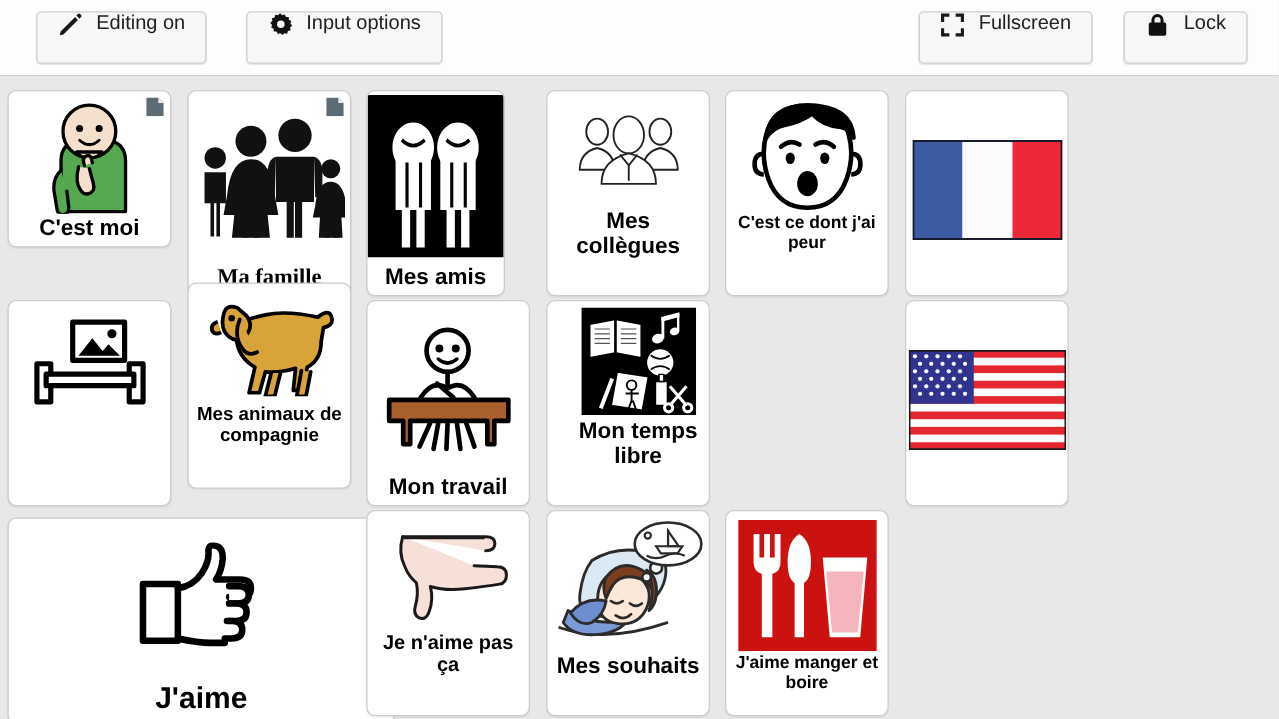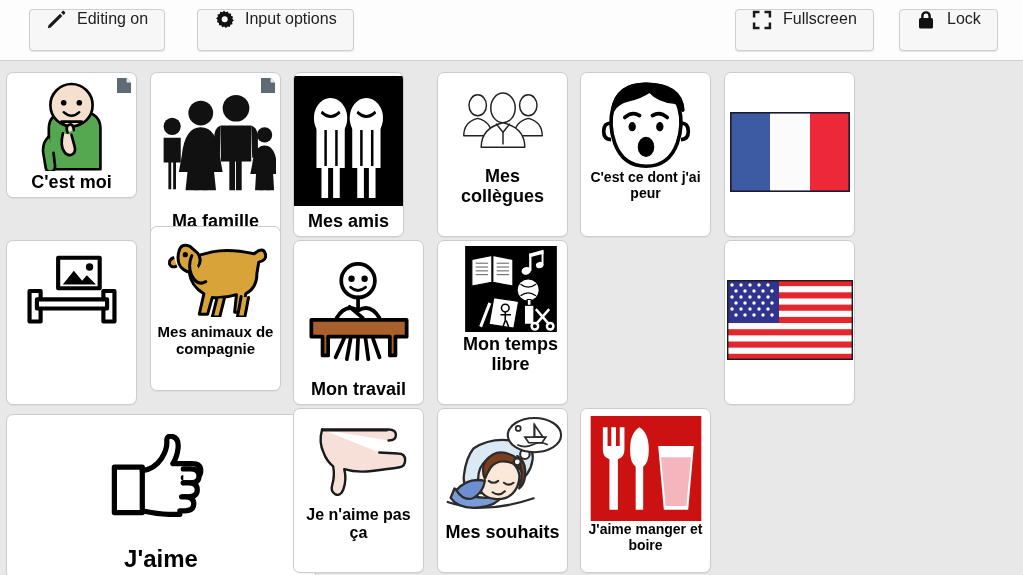--- a/index.html
+++ b/index.html
@@ -159,21 +159,21 @@
           <path d="M50 71 q-3-8 2-10 q5-2 6 7" fill="#f5e0cd"></path>
         </g>
         <circle cx="45" cy="33" r="3.6" fill="#000"></circle>
         <circle cx="65" cy="33" r="3.6" fill="#000"></circle>
         <path d="M45 45 q10 9 20 0" stroke="#000" stroke-width="3" fill="none" stroke-linecap="round"></path>
       </svg>
     </div>
     <div class="cap s18">C'est moi</div>
   </div>
 
-  <div class="cell" style="left:150px; top:10px; width:131px; height:165px;">
+  <div class="cell" style="left:150px; top:10px; width:131px; height:165px;font-family:Liberation Serif, serif;">
     <svg class="badge" viewBox="0 0 16 17">
       <path d="M0 0 H11 L16 5 V17 H0 Z" fill="#5d6b75"></path>
       <path d="M11 0 L16 5 H11 Z" fill="#e9edef"></path>
     </svg>
     <div class="sym">
       <svg viewBox="0 0 126 106" width="120" height="101">
         <g fill="#111">
 
           <circle cx="17" cy="35" r="9"></circle>
           <path d="M8 47 h18 v26 h-5 v28 h-3 v-28 h-2 v28 h-3 v-28 h-5 Z"></path>

